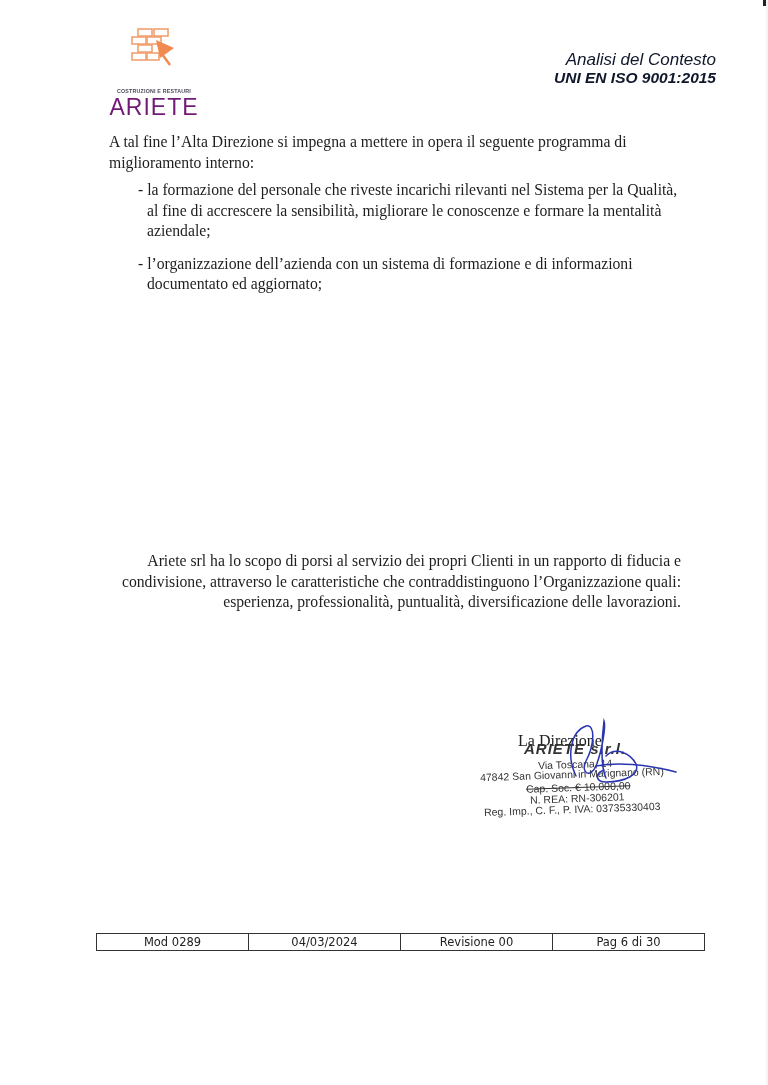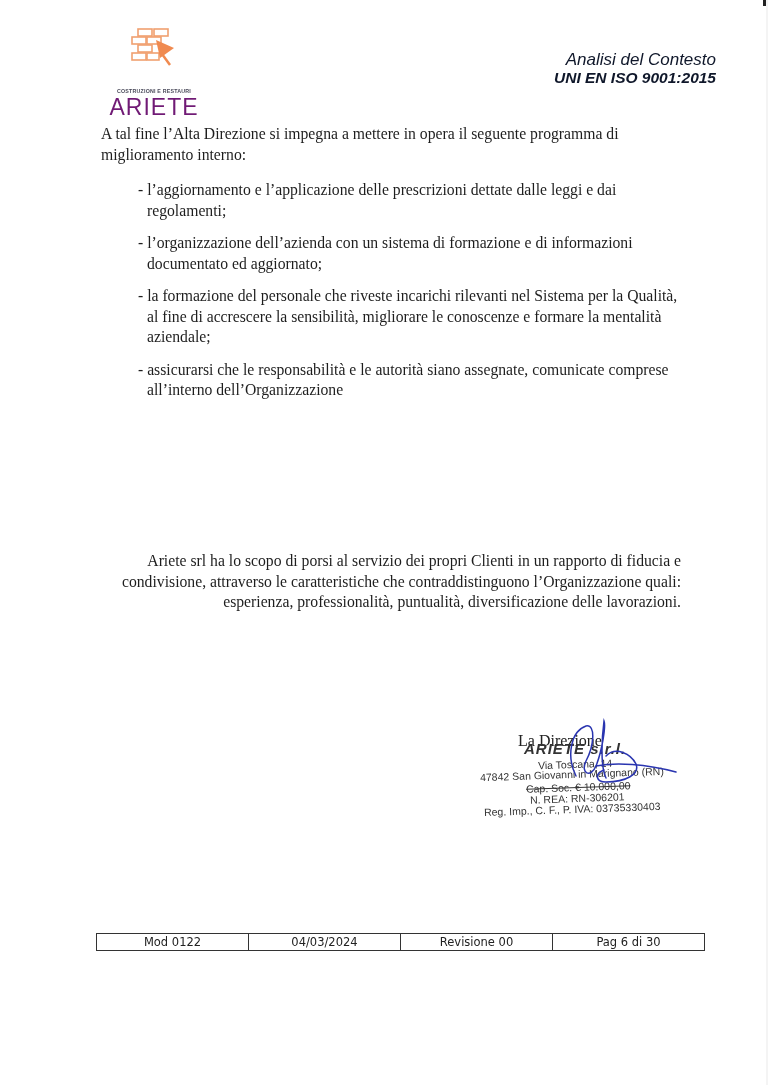--- a/index.html
+++ b/index.html
@@ -71,27 +71,25 @@
   </svg>
   <div class="logo-text">ARIETE</div>
   <div class="logo-sub">COSTRUZIONI E RESTAURI</div>
 </div>
 
 <div class="doc-header">
   <div class="doc-title">Analisi del Contesto</div>
   <div class="doc-standard">UNI EN ISO 9001:2015</div>
 </div>
 
-<p class="body-text intro" style="margin:0">A tal fine l’Alta Direzione si impegna a mettere in opera il seguente programma di miglioramento interno:</p>
+<p class="body-text intro" style="margin:8px">A tal fine l’Alta Direzione si impegna a mettere in opera il seguente programma di miglioramento interno:</p>
 
 <ul class="bullet-list">
-  <li>- l’aggiornamento e l’applicazione delle prescrizioni dettate dalle leggi e dai regolamenti;</li>
+  <li>- la formazione del personale che riveste incarichi rilevanti nel Sistema per la Qualità, al fine di accrescere la sensibilità, migliorare le conoscenze e formare la mentalità aziendale;</li>
   <li>- l’organizzazione dell’azienda con un sistema di formazione e di informazioni documentato ed aggiornato;</li>
-  <li>- la formazione del personale che riveste incarichi rilevanti nel Sistema per la Qualità, al fine di accrescere la sensibilità, migliorare le conoscenze e formare la mentalità aziendale;</li>
-  <li>- assicurarsi che le responsabilità e le autorità siano assegnate, comunicate comprese all’interno dell’Organizzazione</li>
 </ul>
 
 <p class="body-text closing" style="margin:0">Ariete srl ha lo scopo di porsi al servizio dei propri Clienti in un rapporto di fiducia e condivisione, attraverso le caratteristiche che contraddistinguono l’Organizzazione quali: esperienza, professionalità, puntualità, diversificazione delle lavorazioni.</p>
 
 <div class="stamp">
   <div class="sig-label">La Direzione</div>
   <div class="stamp-name">ARIETE s.r.l.</div>
   <div class="stamp-line sl1">Via Toscana, 14</div>
   <div class="stamp-line sl2">47842 San Giovanni in Marignano (RN)</div>
   <div class="stamp-line sl3">Cap. Soc. € 10.000,00</div>
@@ -102,19 +100,19 @@
       <path d="M40,60 C30,40 35,15 50,10 C60,8 58,30 50,45 C44,58 55,62 60,50 C66,35 70,10 68,5 C66,20 64,50 70,62"></path>
       <path d="M70,40 C80,30 95,38 100,48 C104,58 90,66 70,66 C60,66 58,58 68,54"></path>
       <path d="M60,50 C80,46 110,48 140,56"></path>
     </g>
   </svg>
 </div>
 
 <table class="footer">
   <tbody>
       <tr>
-    <td>Mod 0122</td>
+    <td>Mod 0289</td>
     <td>04/03/2024</td>
     <td>Revisione 00</td>
     <td>Pag 6 di 30</td>
   </tr>
 </tbody>
   </table>
 
 </body></html>

